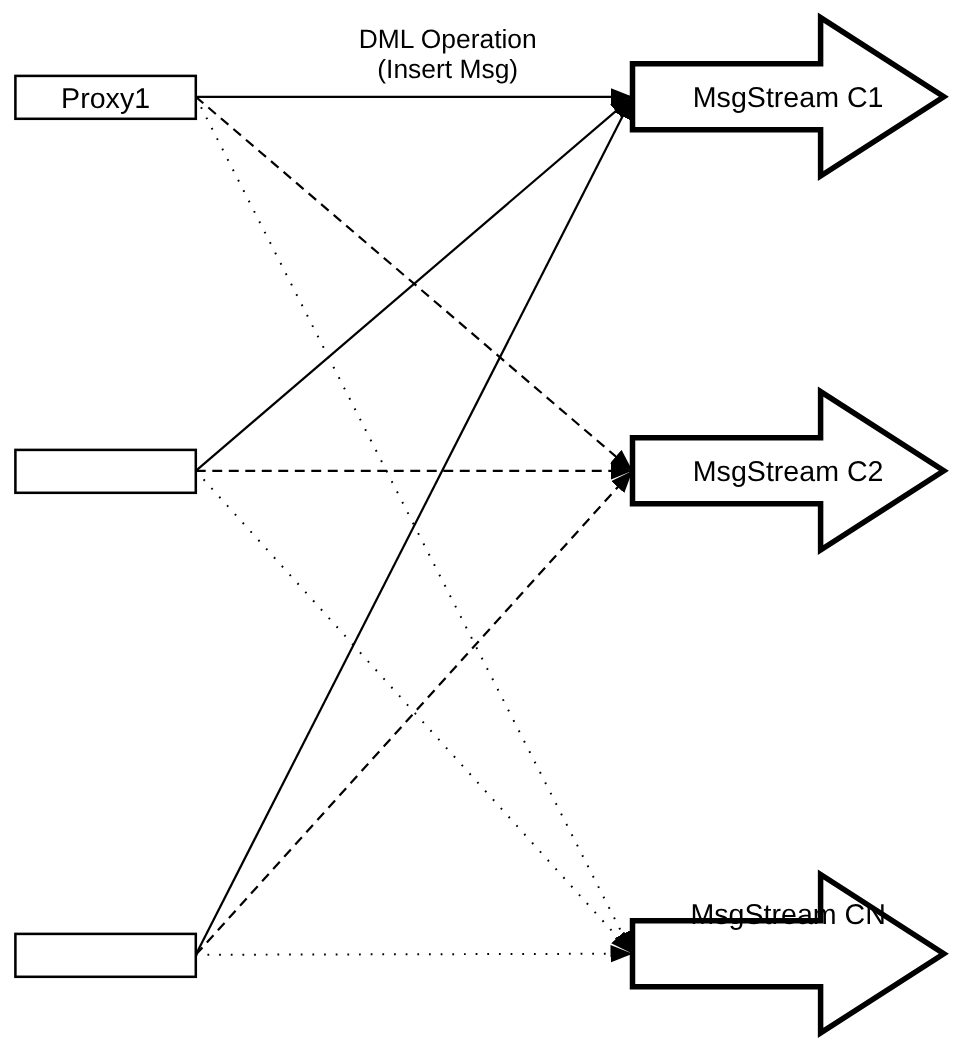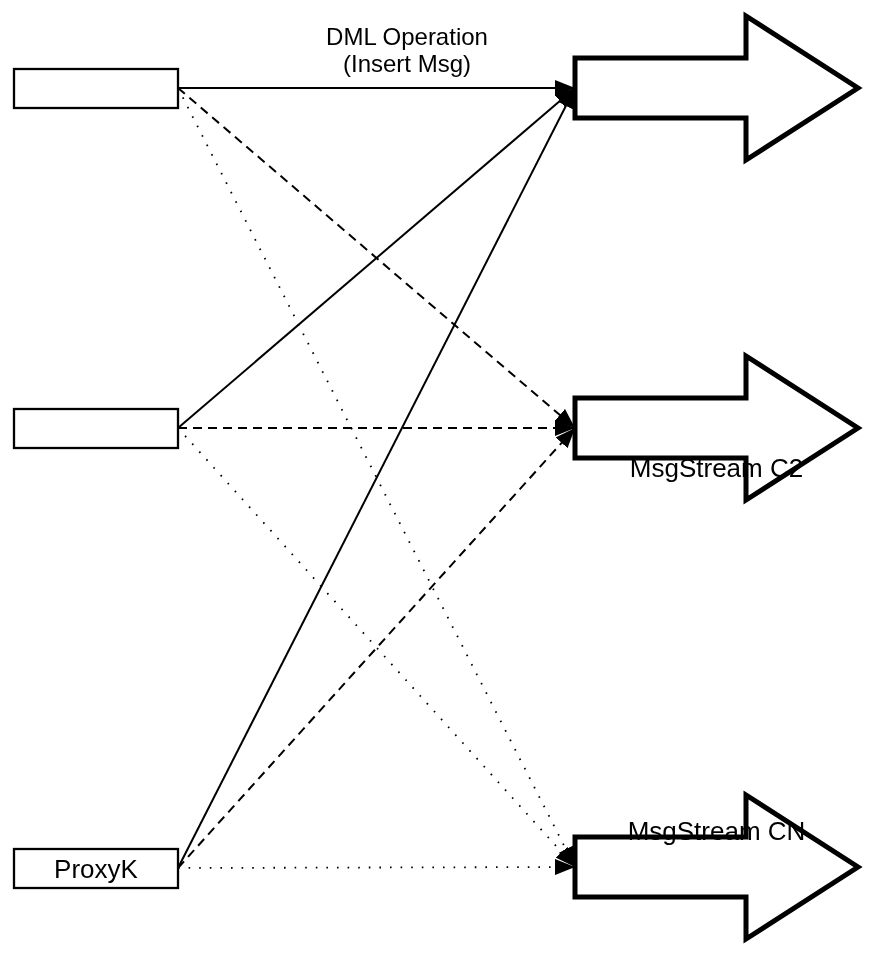--- a/index.html
+++ b/index.html
@@ -79,18 +79,19 @@
       <polygon points="575,398 746,398 746,356 858,428 746,500 746,458 575,458" fill="#ffffff" stroke="#000000" stroke-width="5" stroke-linejoin="miter"></polygon>
       <polygon points="575,837 746,837 746,795 858,867 746,939 746,897 575,897" fill="#ffffff" stroke="#000000" stroke-width="5" stroke-linejoin="miter"></polygon>
     </g>
   </svg>
 
   <div class="title">
     <div>DML Operation</div>
     <div>(Insert Msg)</div>
   </div>
 
-  <div class="label" style="left:14px; top:849px; width:164px; height:39px;">ProxyK</div>
+  <div class="label" style="left:14px; top:69px;  width:164px; height:39px;">Proxy1</div>
 
-  <div class="label" style="left:575px; top:408px; width:283px; height:40px;margin-top:40px;">MsgStream C2</div>
+  <div class="label" style="left:575px; top:68px;  width:283px; height:40px;">MsgStream C1</div>
+  <div class="label" style="left:575px; top:408px; width:283px; height:40px;">MsgStream C2</div>
   <div class="label" style="left:575px; top:811px; width:283px; height:40px;">MsgStream CN</div>
 
 </div>
 
 </body></html>

